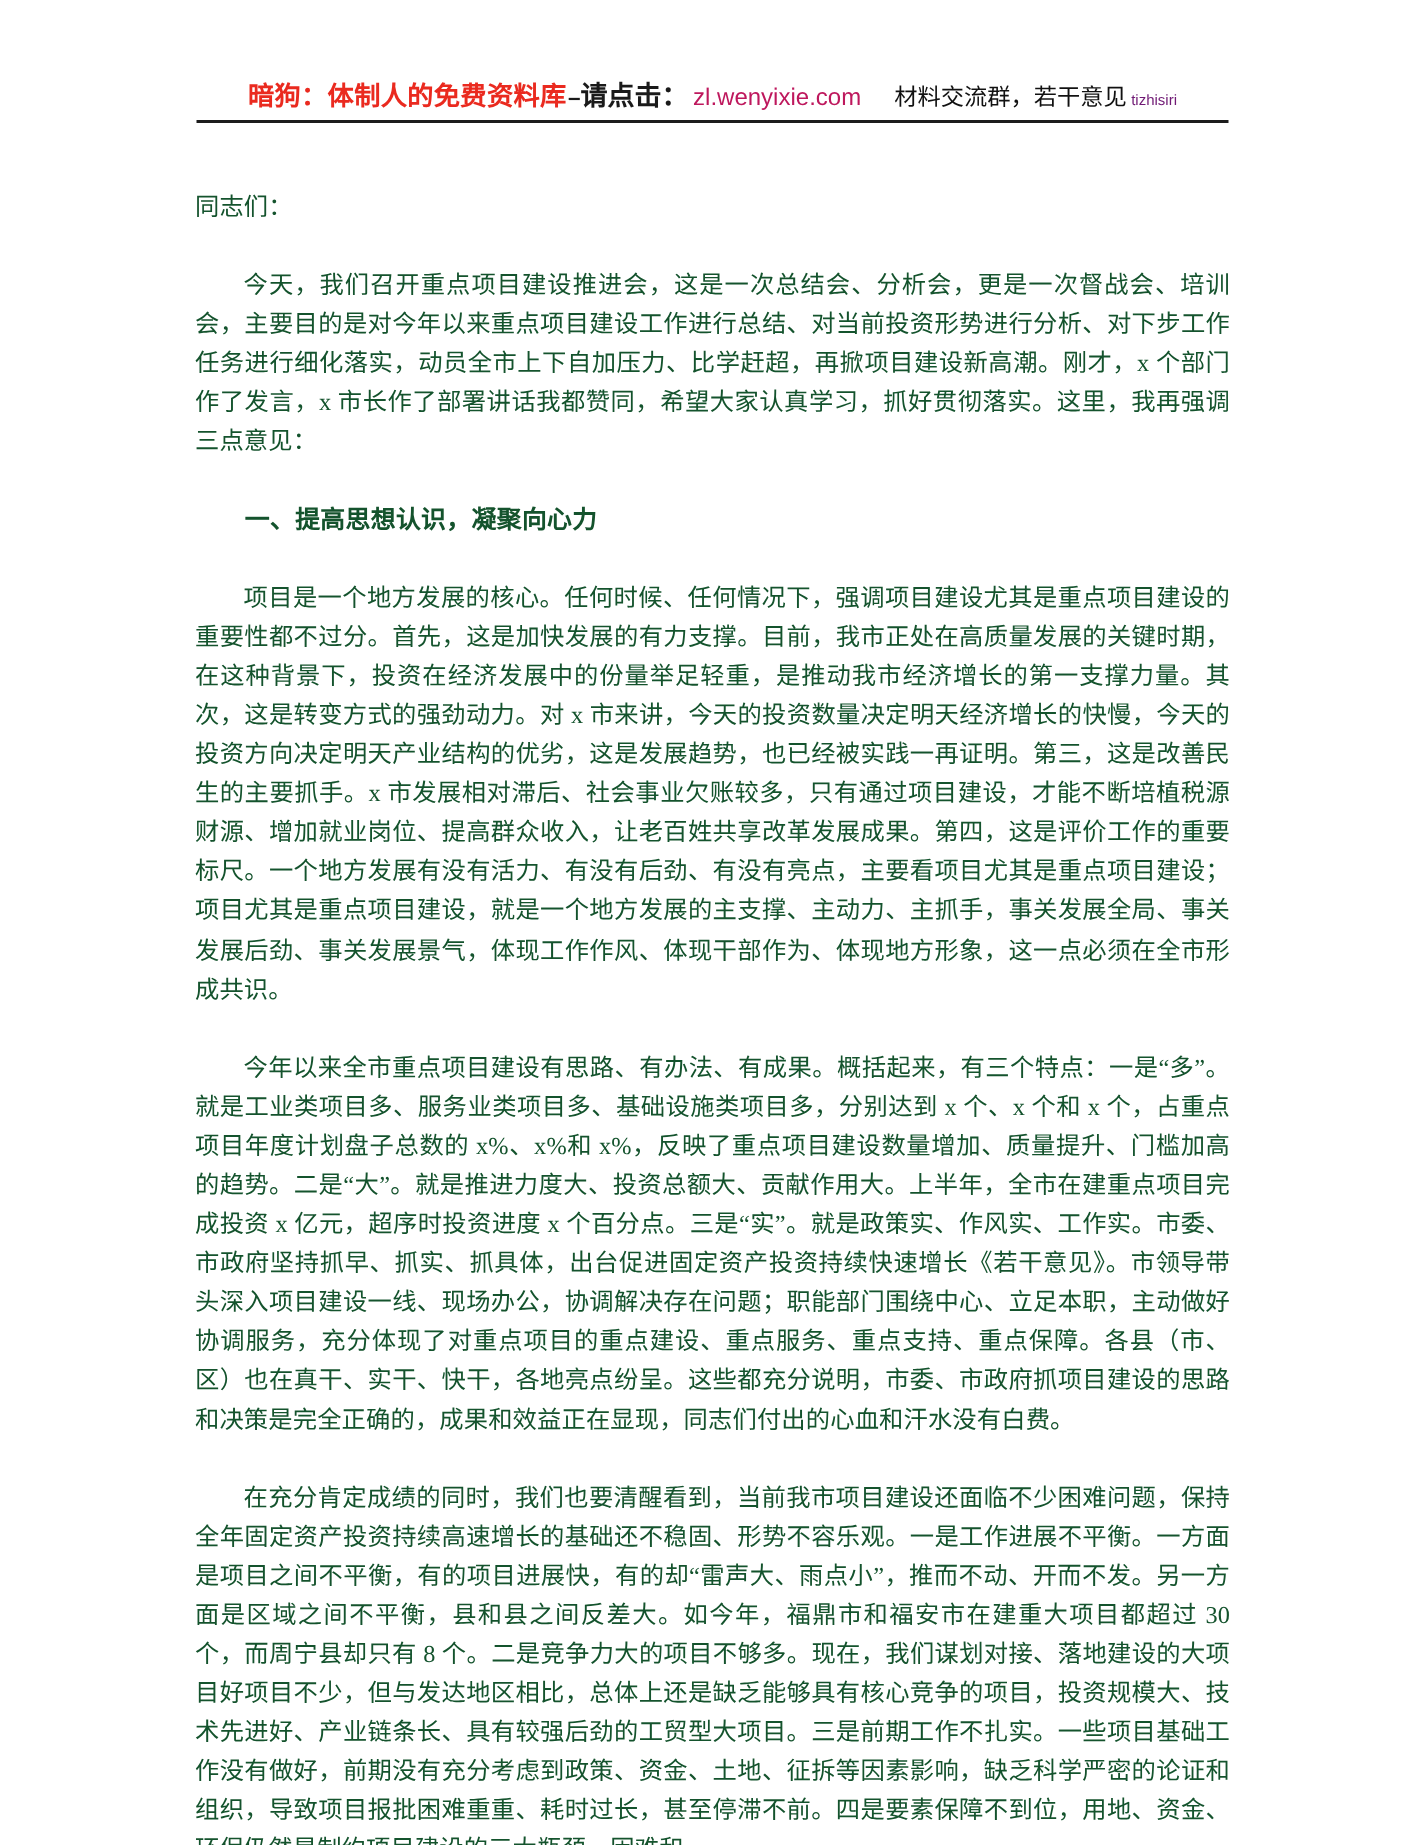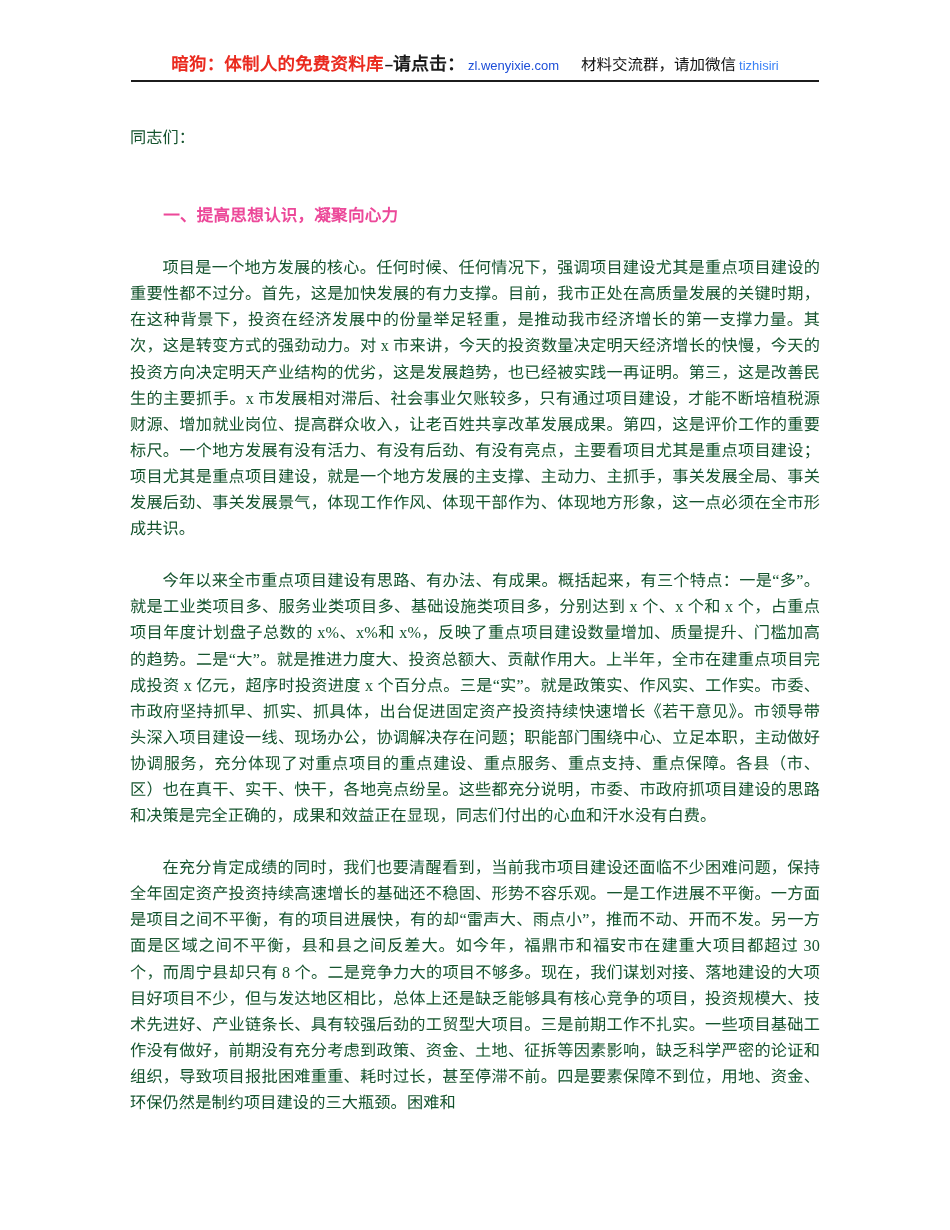--- a/index.html
+++ b/index.html
@@ -58,41 +58,41 @@
     font-family: "Liberation Sans", "DejaVu Sans", sans-serif;
     padding-left: 1px;
   }
   .banner-click {
     color: #1a1a1a;
     font-weight: 700;
     font-size: 18px;
     font-family: "Liberation Sans", "DejaVu Sans", sans-serif;
   }
   .banner-link {
-    color: #1d4ed8;
+    color: #be185d;
     font-weight: 400;
-    font-size: 13px;
+    font-size: 16px;
     font-family: "Liberation Sans", "DejaVu Sans", sans-serif;
     text-decoration: none;
     padding-left: 3px;
   }
   .banner-gap {
     display: inline-block;
     width: 22px;
   }
   .banner-tail {
     color: #111111;
     font-weight: 400;
     font-size: 15.5px;
     font-family: "Liberation Sans", "DejaVu Sans", sans-serif;
   }
   .banner-tail-id {
     font-family: "Liberation Sans", "DejaVu Sans", sans-serif;
-    font-size: 13px;
-    color: #3b82f6;
+    font-size: 10px;
+    color: #701a75;
     padding-left: 3px;
   }
 
   .banner-rule {
     position: absolute;
     left: 131px;
     top: 80px;
     width: 688px;
     height: 0;
     border-top: 2px solid #1c1c1c;
@@ -122,48 +122,49 @@
   .spacer-sm { height: 26px; }
   .spacer-md { height: 26px; }
 
   h2.heading {
     margin: 0;
     font-size: 16.6px;
     line-height: 26.1px;
     font-weight: 700;
     text-indent: 2em;
     font-family: Liberation Sans, sans-serif;
-    color: #ec4899;
+    color: #14532d;
     letter-spacing: 0.2px;
   }
 </style>
 </head>
 <body>
 
 <div class="page">
 
   <div class="banner">
     <div class="banner-inner">
       <span class="banner-red">暗狗：体制人的免费资料库</span>
         <span class="banner-dash">–</span>
         <span class="banner-click">请点击：</span>
         <a class="banner-link" href="#">zl.wenyixie.com</a>
         <span class="banner-gap"></span>
-        <span class="banner-tail">材料交流群，请加微信</span>
+        <span class="banner-tail">材料交流群，若干意见</span>
         <span class="banner-tail-id">tizhisiri</span>
     </div>
   </div>
   <div class="banner-rule"></div>
 
   <div class="content">
 
     <p class="para salutation">同志们：</p>
 
     <div class="spacer-sm"></div>
 
+    <p class="para indent">今天，我们召开重点项目建设推进会，这是一次总结会、分析会，更是一次督战会、培训会，主要目的是对今年以来重点项目建设工作进行总结、对当前投资形势进行分析、对下步工作任务进行细化落实，动员全市上下自加压力、比学赶超，再掀项目建设新高潮。刚才，x 个部门作了发言，x 市长作了部署讲话我都赞同，希望大家认真学习，抓好贯彻落实。这里，我再强调三点意见：</p>
 
     <div class="spacer-md"></div>
 
     <h2 class="heading">一、提高思想认识，凝聚向心力</h2>
 
     <div class="spacer-md"></div>
 
     <p class="para indent">项目是一个地方发展的核心。任何时候、任何情况下，强调项目建设尤其是重点项目建设的重要性都不过分。首先，这是加快发展的有力支撑。目前，我市正处在高质量发展的关键时期，在这种背景下，投资在经济发展中的份量举足轻重，是推动我市经济增长的第一支撑力量。其次，这是转变方式的强劲动力。对 x 市来讲，今天的投资数量决定明天经济增长的快慢，今天的投资方向决定明天产业结构的优劣，这是发展趋势，也已经被实践一再证明。第三，这是改善民生的主要抓手。x 市发展相对滞后、社会事业欠账较多，只有通过项目建设，才能不断培植税源财源、增加就业岗位、提高群众收入，让老百姓共享改革发展成果。第四，这是评价工作的重要标尺。一个地方发展有没有活力、有没有后劲、有没有亮点，主要看项目尤其是重点项目建设；项目尤其是重点项目建设，就是一个地方发展的主支撑、主动力、主抓手，事关发展全局、事关发展后劲、事关发展景气，体现工作作风、体现干部作为、体现地方形象，这一点必须在全市形成共识。</p>
 
     <div class="spacer-md"></div>

